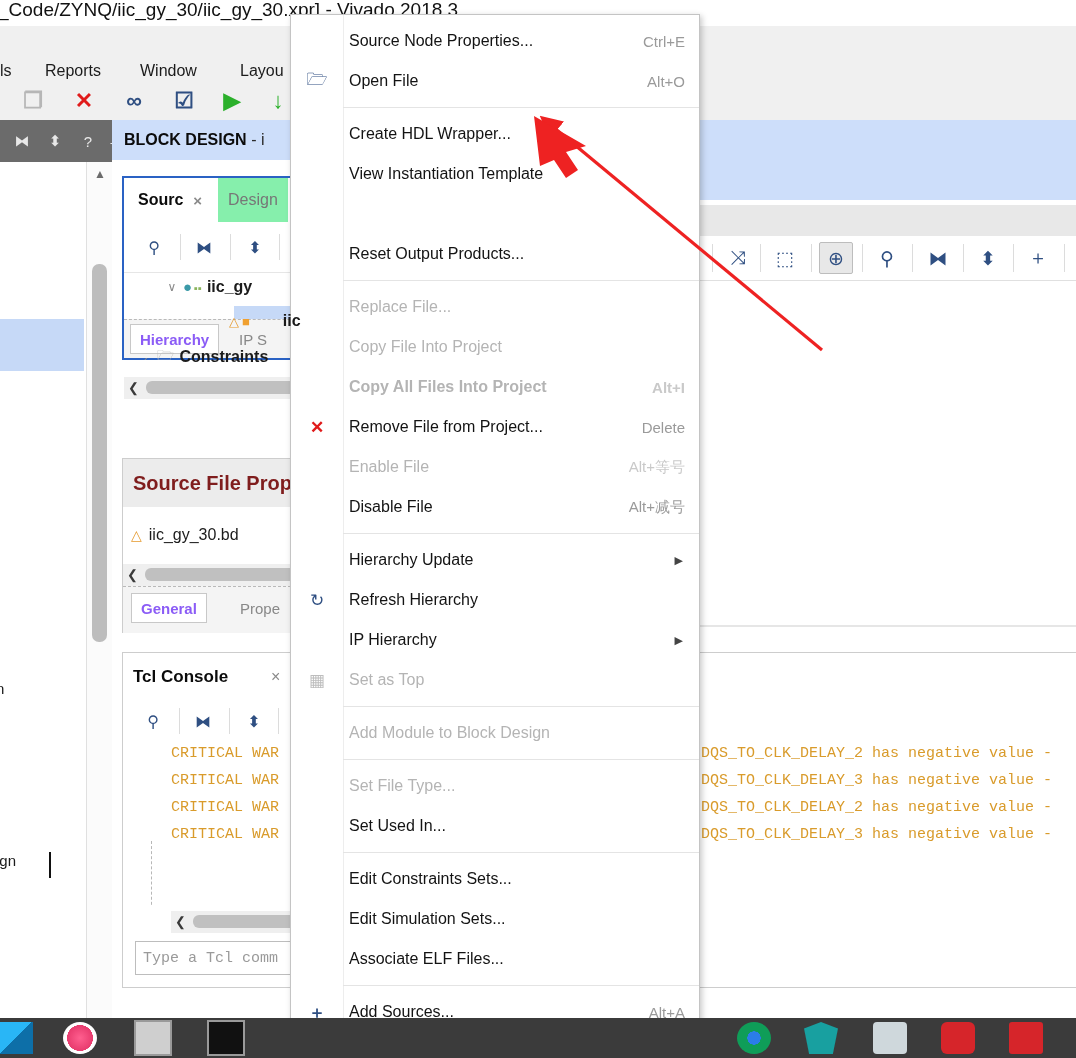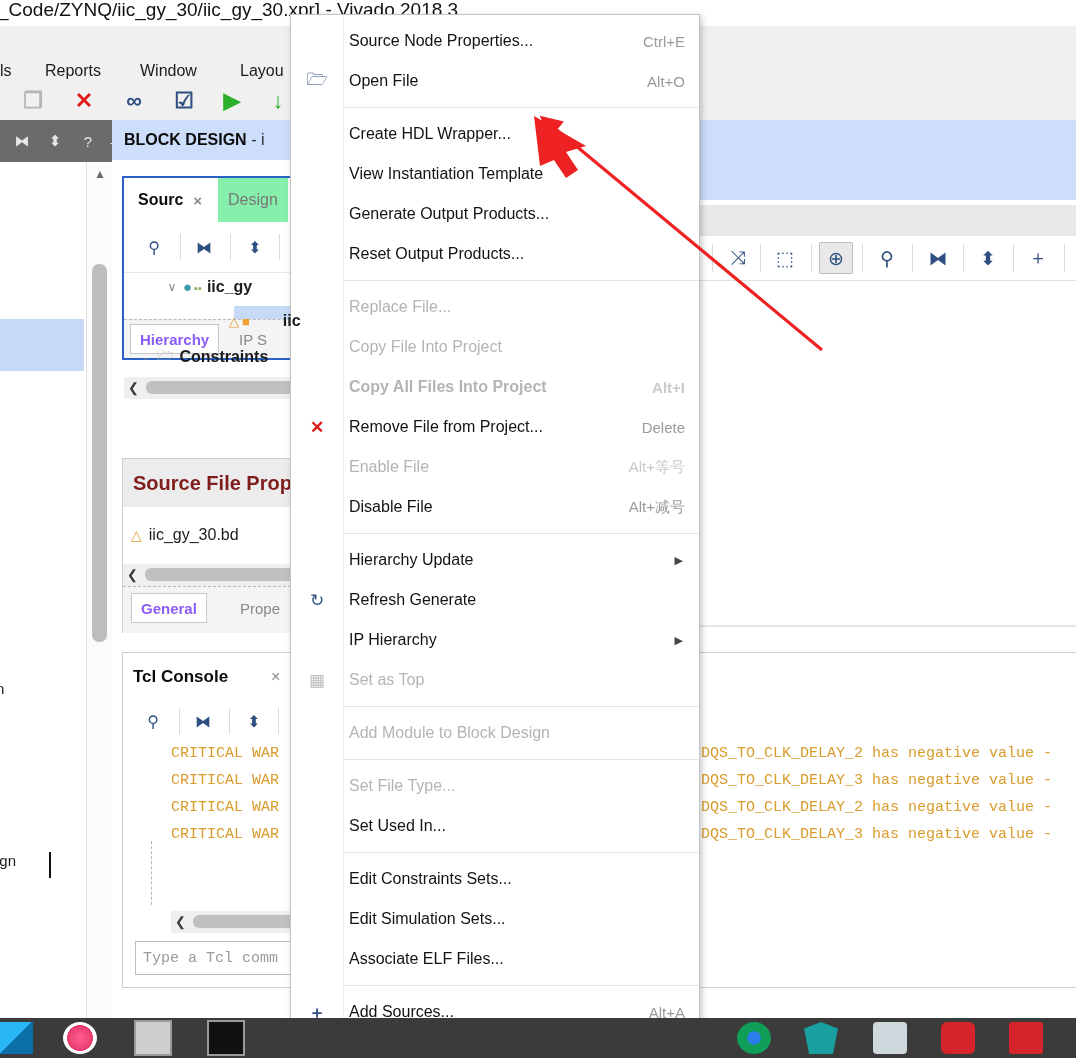--- a/index.html
+++ b/index.html
@@ -465,24 +465,20 @@
     </div>
     <div class="msep" style="top: 92px;"></div>
     <div class="mrow" style="top: 99px;">
       <span class="micon"></span>
       <span class="mlabel">Create HDL Wrapper...</span>
     </div>
     <div class="mrow" style="top: 139px;">
       <span class="micon"></span>
       <span class="mlabel">View Instantiation Template</span>
     </div>
-    <div class="mrow" style="top: 179px;">
-      <span class="micon"></span>
-      <span class="mlabel">Generate Output Products...</span>
-    </div>
     <div class="mrow" style="top: 219px;">
       <span class="micon"></span>
       <span class="mlabel">Reset Output Products...</span>
     </div>
     <div class="msep" style="top: 265px;"></div>
     <div class="mrow disabled" style="top: 312px;">
       <span class="micon"></span>
       <span class="mlabel">Copy File Into Project</span>
     </div>
     <div class="mrow disabled" style="top: 272px;">
@@ -514,21 +510,21 @@
     <div class="msep" style="top: 518px;"></div>
     <div class="mrow" style="top: 525px;">
       <span class="micon"></span>
       <span class="mlabel">Hierarchy Update</span>
       <span class="sub">▶</span>
     </div>
     <div class="mrow" style="top: 565px;">
       <span class="micon">
         <span style="color:#2f4f82;">↻</span>
       </span>
-      <span class="mlabel">Refresh Generate</span>
+      <span class="mlabel">Refresh Hierarchy</span>
     </div>
     <div class="mrow" style="top: 605px;">
       <span class="micon"></span>
       <span class="mlabel">IP Hierarchy</span>
       <span class="sub">▶</span>
     </div>
     <div class="mrow disabled" style="top: 645px;">
       <span class="micon">
         <span style="color:#bdbdbd;">▦</span>
       </span>

